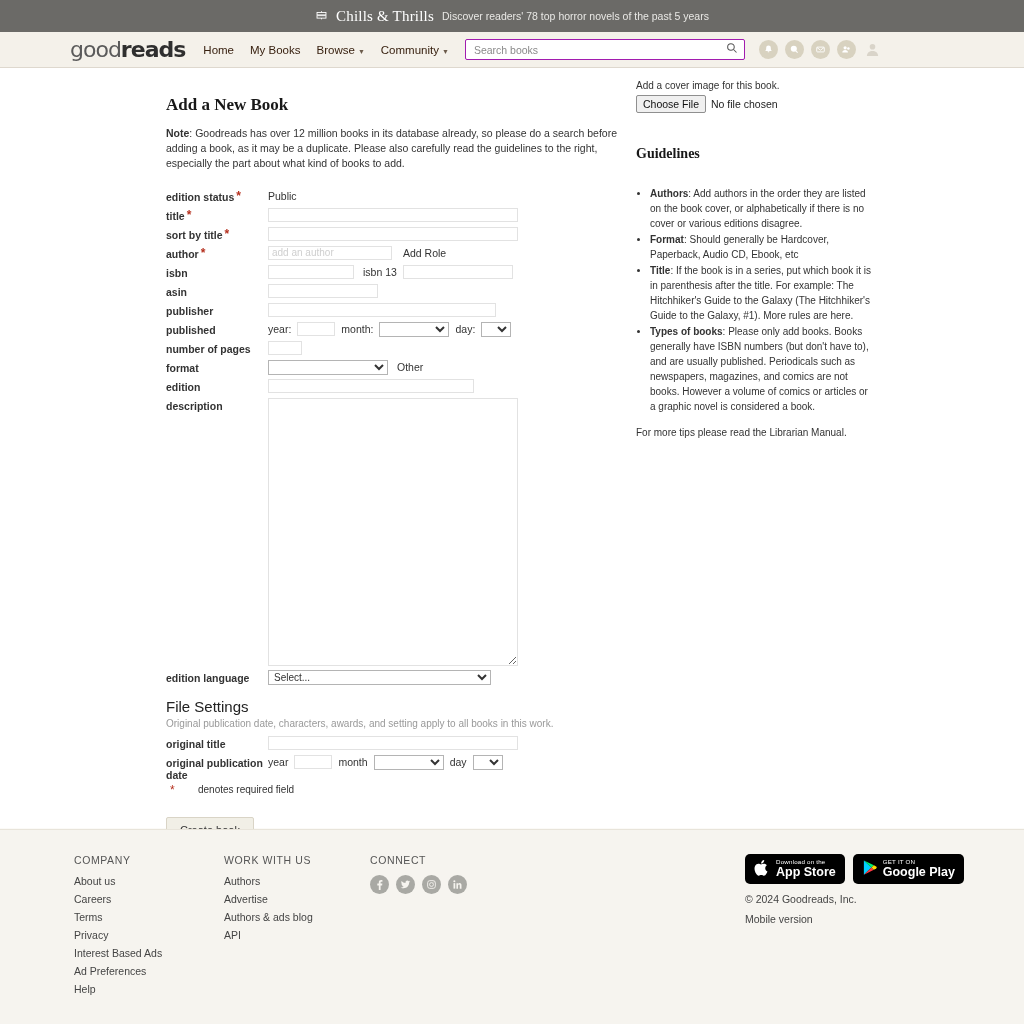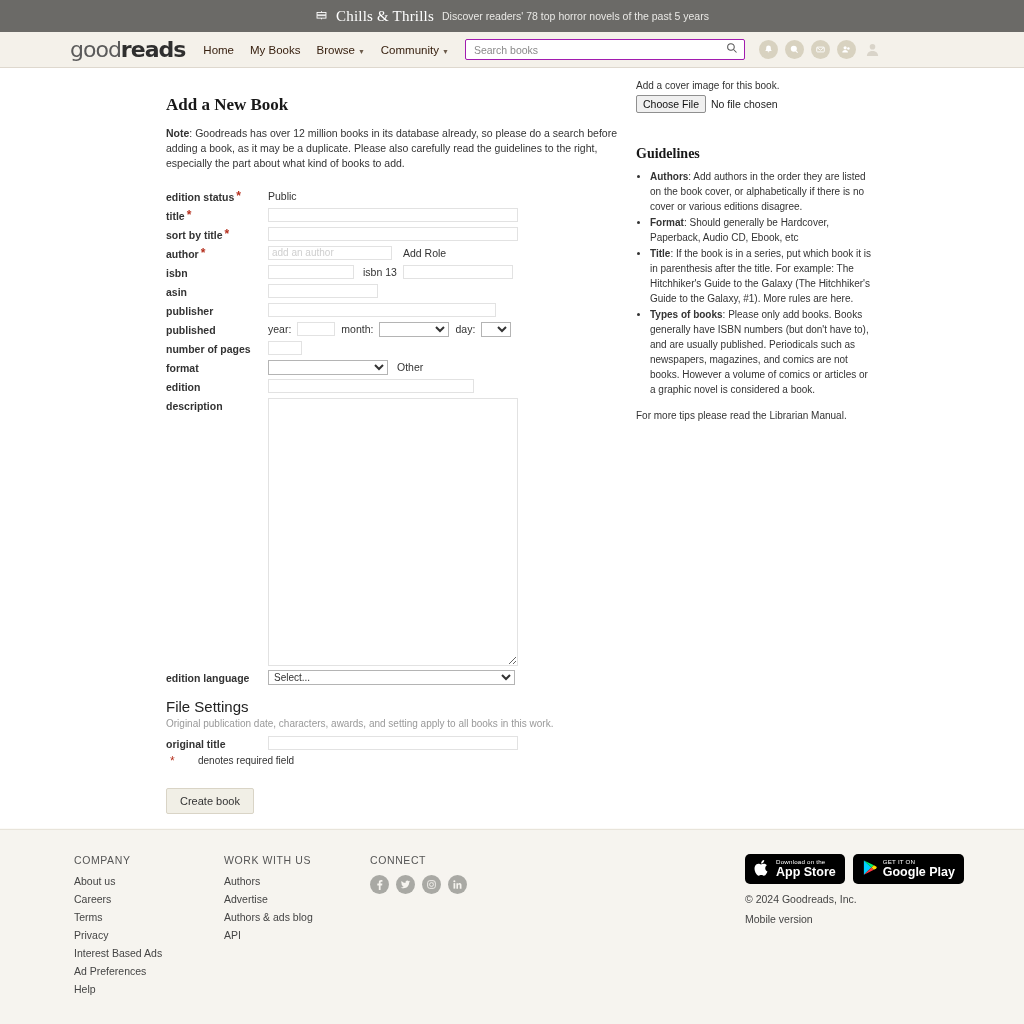--- a/index.html
+++ b/index.html
@@ -89,21 +89,21 @@
   .w-edition { width: 206px; }
   .w-origtitle { width: 250px; }
 
   select.tsel {
     height: 15px; border: 1px solid #b4b4b4; background: #fff; font-size: 10px;
     font-family: "Liberation Sans", sans-serif; color: #333; padding: 0 1px; outline: none;
   }
   .w-month { width: 70px; }
   .w-day { width: 30px; }
   .w-format { width: 120px; }
-  .w-lang { width: 247px; height: 16px; font-size: 11px; border-color: #999; }
+  .w-lang { width: 223px; height: 16px; font-size: 11px; border-color: #999; }
 
   .inline-lbl { font-size: 10.5px; color: #333; margin: 0 6px; }
   .inline-lbl.first { margin-left: 0; }
   .link { color: #333; font-size: 10.5px; text-decoration: none; }
   .addnew { font-size: 10.5px; color: #333; margin: 2px 0 6px 102px; }
 
   textarea.desc {
     width: 250px; height: 268px; border: 1px solid #e2e2e2; background: #fff;
     font-family: "Liberation Sans", sans-serif; font-size: 10px; resize: both; outline: none;
   }
@@ -125,21 +125,21 @@
   .cover-note { font-size: 10px; color: #333; margin-bottom: 4px; }
   .filerow { display: flex; align-items: center; gap: 5px; }
   .file-btn {
     border: 1px solid #8f8f8f; background: #f0f0f0; font-size: 10.5px; padding: 2px 6px;
     font-family: "Liberation Sans", sans-serif; color: #111; border-radius: 2px; cursor: pointer;
   }
   .file-name { font-size: 10.5px; color: #222; }
 
   h2.guide-title {
     font-family: "Liberation Serif", serif; font-size: 14px; font-weight: 700;
-    color: #181818; margin: 33px 0 7px 0;
+    color: #181818; margin: 33px 0 24px 0;
   }
   ul.guidelines { margin: 0; padding-left: 14px; }
   ul.guidelines li { font-size: 10px; line-height: 1.5; color: #333; margin-bottom: 1px; }
   ul.guidelines li b { font-weight: 700; }
   .guide-foot { font-size: 10px; color: #333; margin-top: 13px; }
 
   
   .footer {
     position: absolute; left: 0; bottom: 0; width: 1024px; height: 195px;
     background: #f6f4ef; border-top: 1px solid #e8e4da; padding: 24px 60px 0 74px;
@@ -366,20 +366,31 @@
       <h2 class="section">File Settings</h2>
       <div class="section-sub">Original publication date, characters, awards, and setting apply to all books in this work.</div>
 
       <div class="frow">
         <div class="flabel"><span>original title</span></div>
         <div class="fctl">
             <input class="tin w-origtitle" type="text" value="" style="">
           </div>
       </div>
 
+      <div class="frow">
+        <div class="flabel" style="width:108px;flex:0 0 108px"><span>original publication date</span></div>
+        <div class="fctl" style="margin-left:-6px">
+          <span class="inline-lbl first">year</span>
+          <input class="tin w-year" type="text" value="" style="">
+          <span class="inline-lbl">month</span>
+          <select class="tsel w-month"><option></option></select>
+          <span class="inline-lbl">day</span>
+          <select class="tsel w-day"><option></option></select>
+        </div>
+      </div>
 
       <div style="position:relative">
         <span class="req" style="position:absolute;left:2px;top:6px">*</span>
         <div class="denotes" style="margin-left:32px">denotes required field</div>
       </div>
 
       <button class="btn-create">Create book</button>
     </div>
 
     <div class="col-right">

